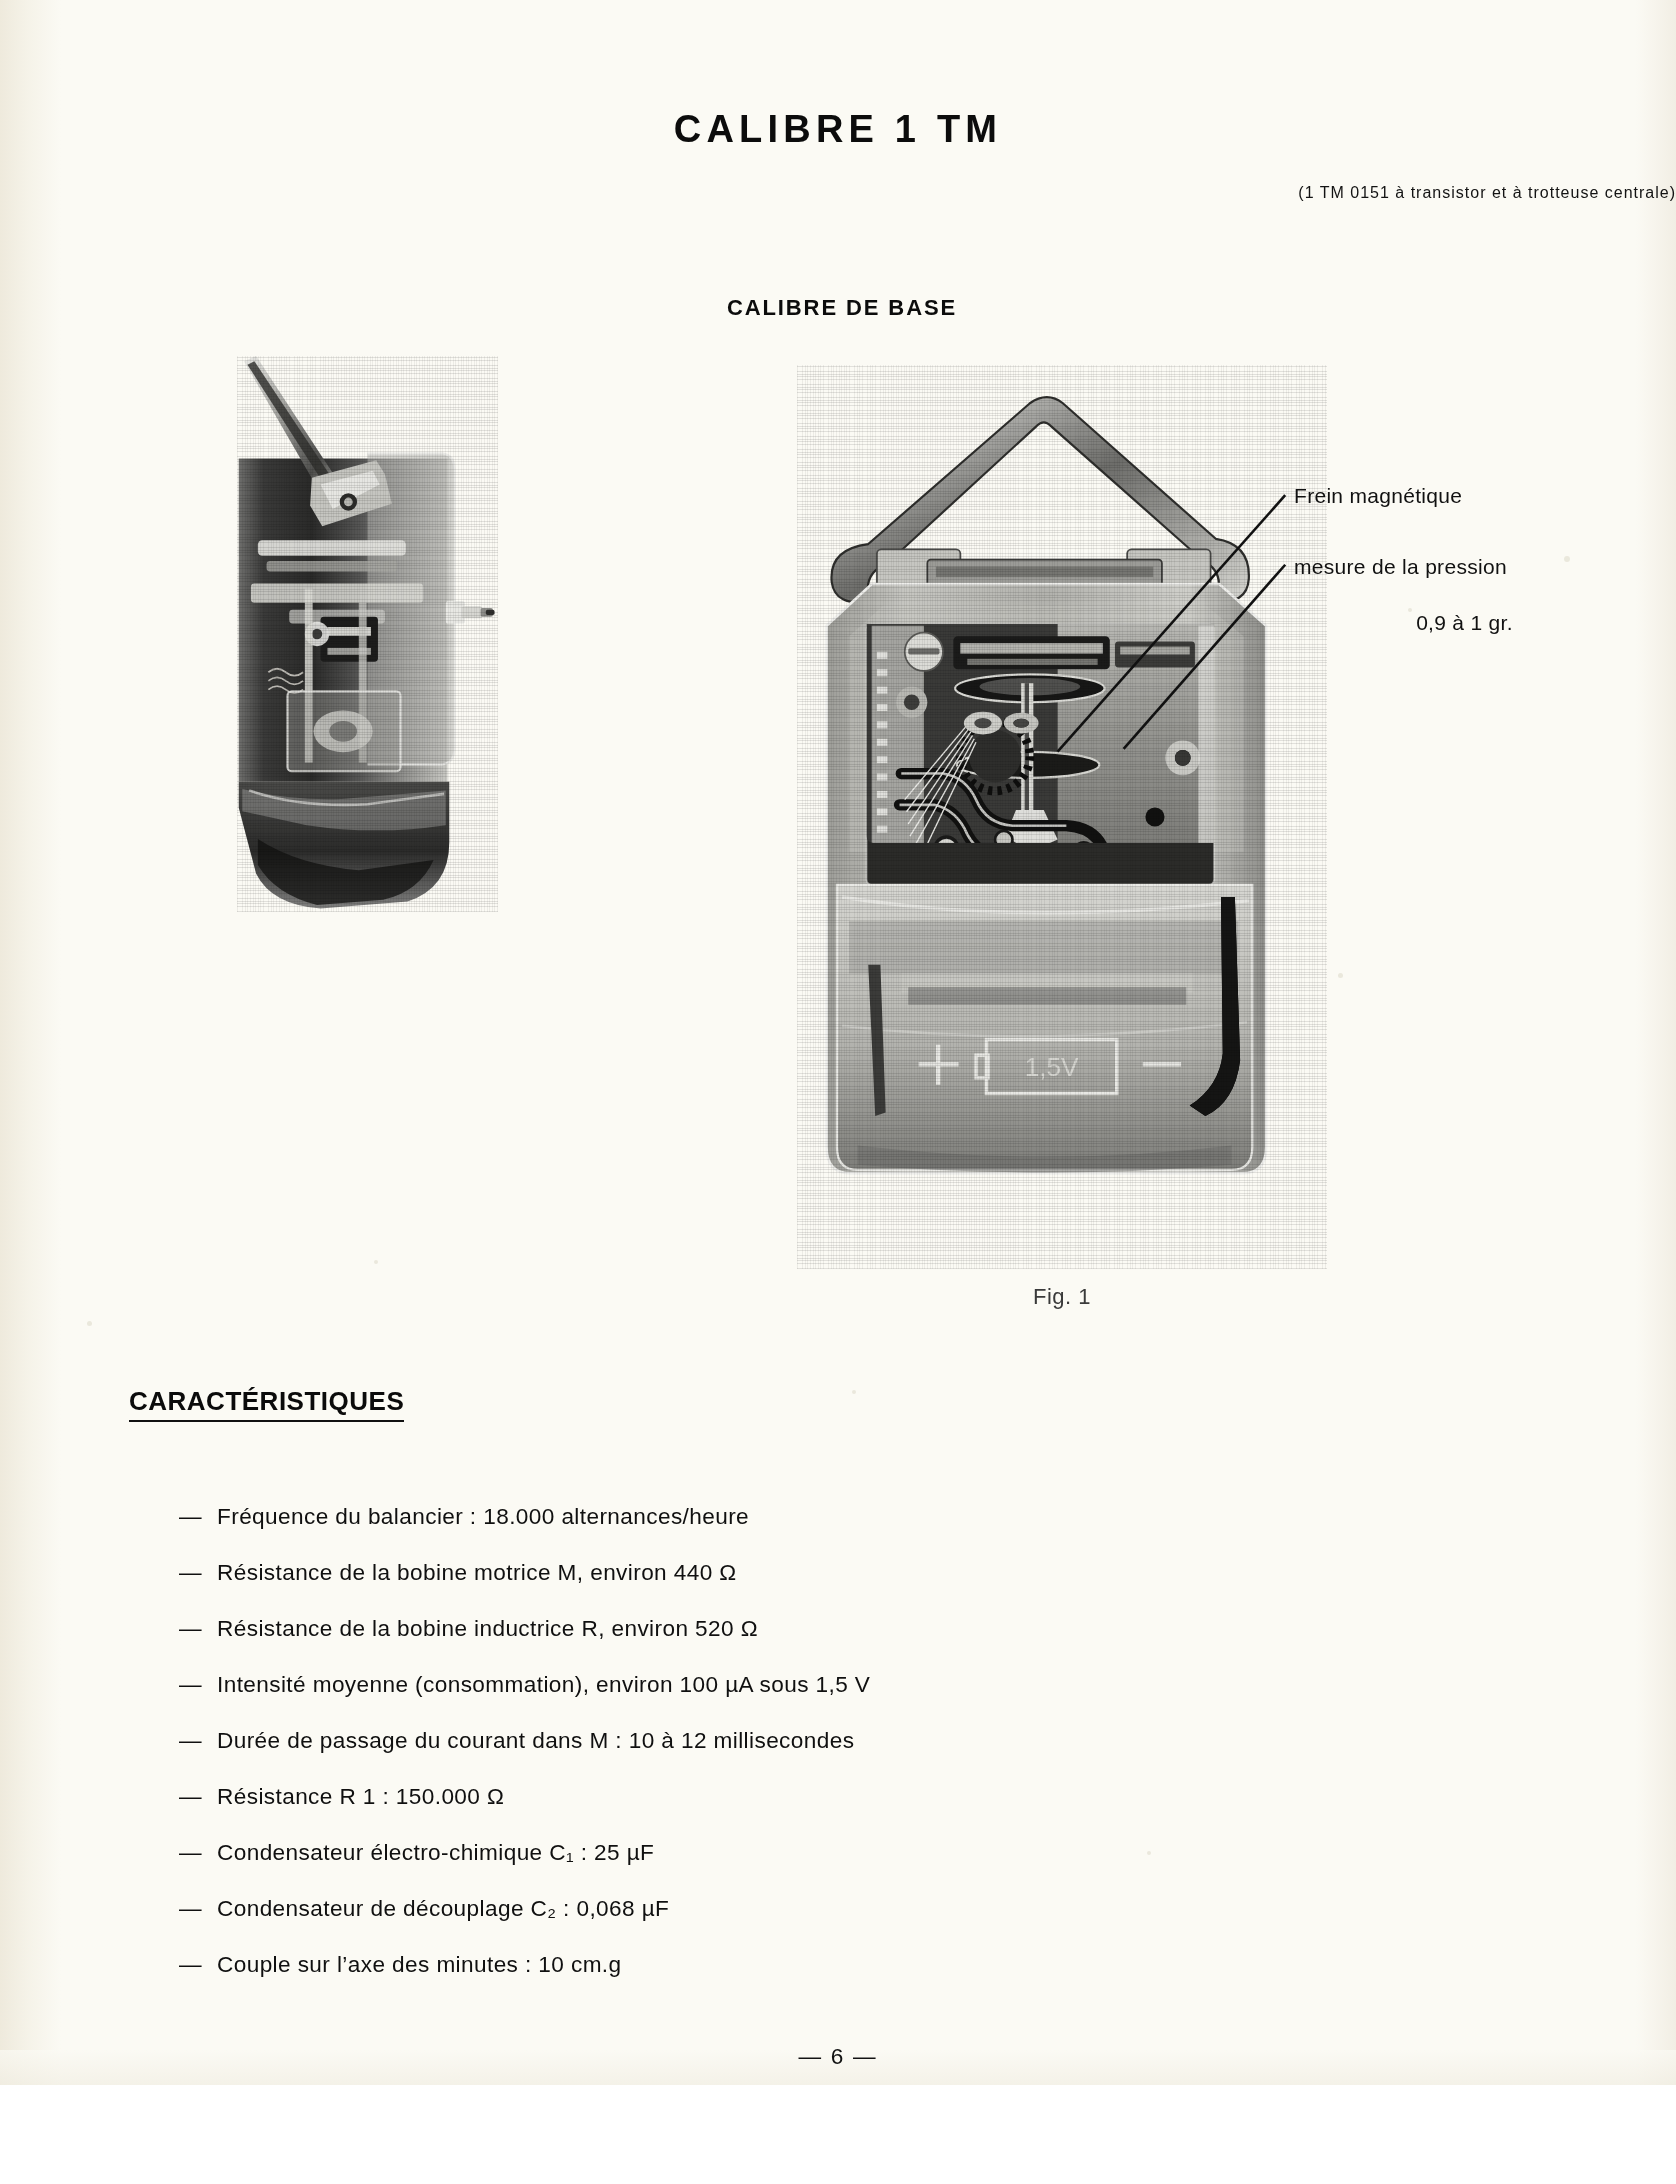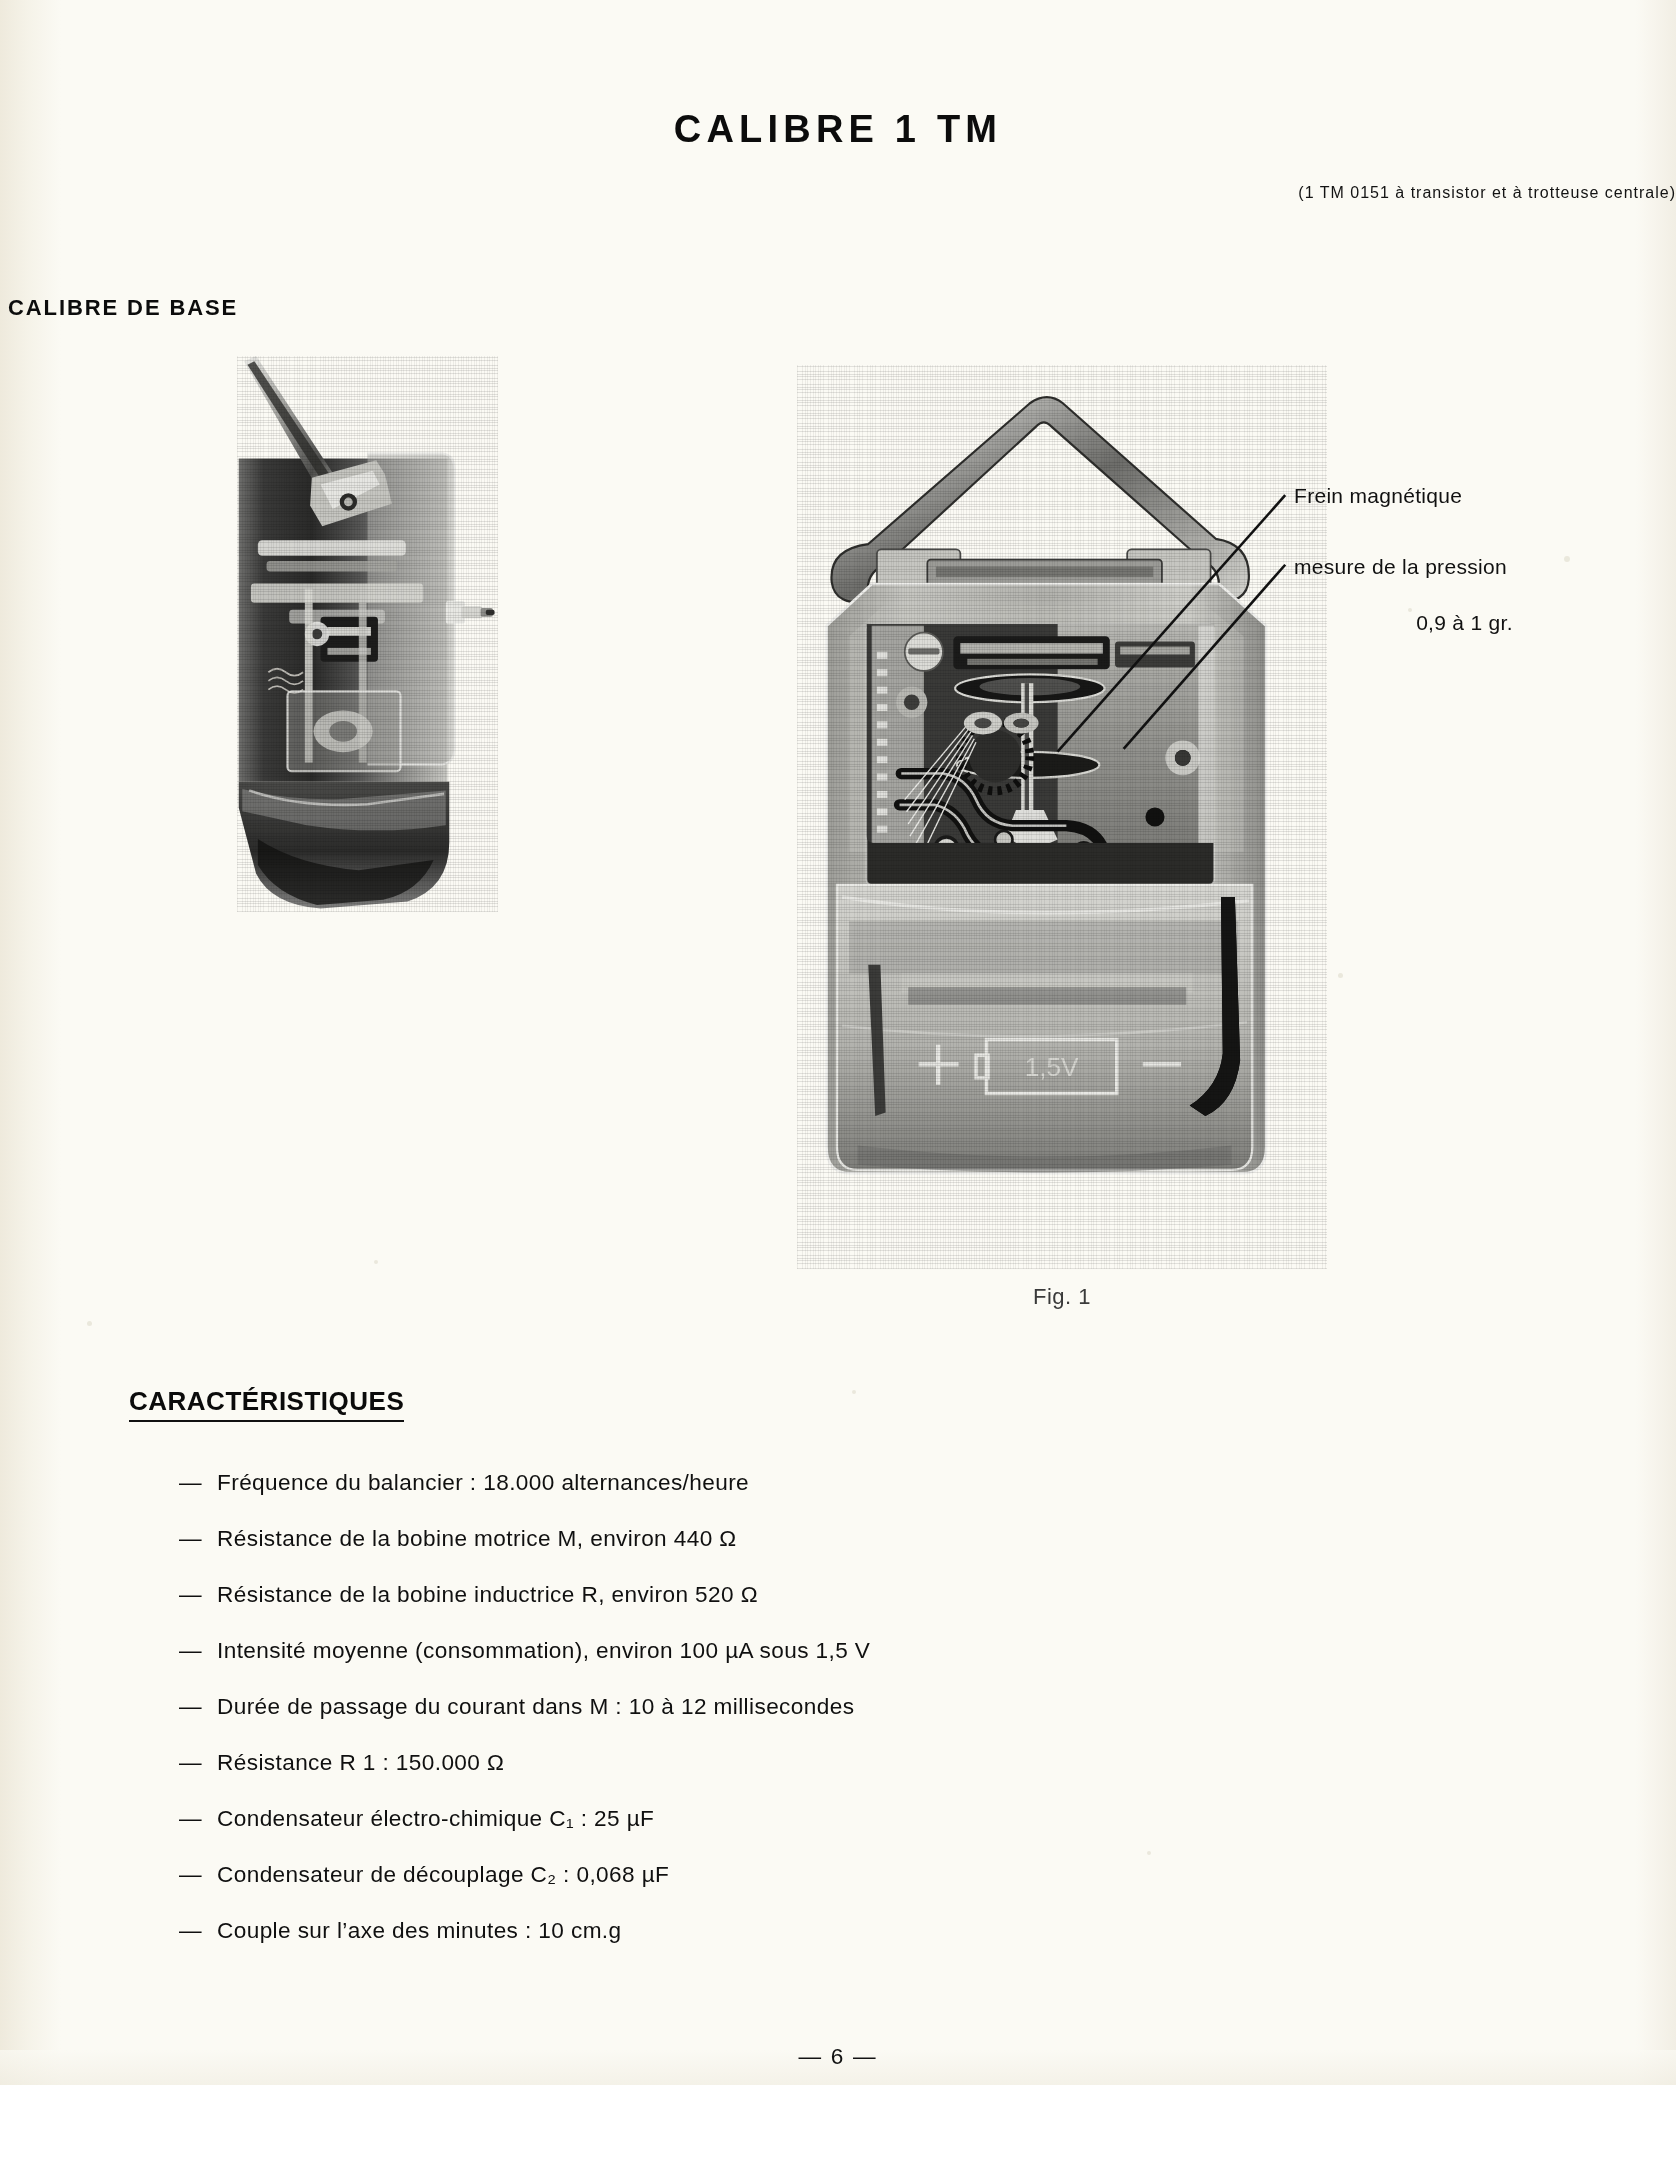--- a/index.html
+++ b/index.html
@@ -62,20 +62,21 @@
     top: 184px;
     text-align: right;
     font-size: 16px;
     letter-spacing: 1px;
     color: #131313;
   }
   .section-heading {
     position: absolute;
     left: 0; right: 0;
     top: 295px;
+    text-align: center;
     font-size: 22px;
     font-weight: bold;
     letter-spacing: 1.9px;
     color: #0c0c0c;
     margin-left: 8px;
   }
 
   
   .figure-block {
     position: absolute;
@@ -143,21 +144,21 @@
     font-size: 22.6px;
     letter-spacing: 0.4px;
     color: #101010;
     height: 56px;
   }
   .spec-dash {
     width: 38px;
     flex: 0 0 38px;
     color: #101010;
   }
-  .spec-text { white-space: nowrap; }
+  .spec-text { white-space: nowrap; margin-top: 34px; }
 
   .page-number {
     position: absolute;
     left: 0; right: 0;
     top: 2044px;
     text-align: center;
     font-size: 22.6px;
     color: #121212;
     letter-spacing: 1.7px;
   }

